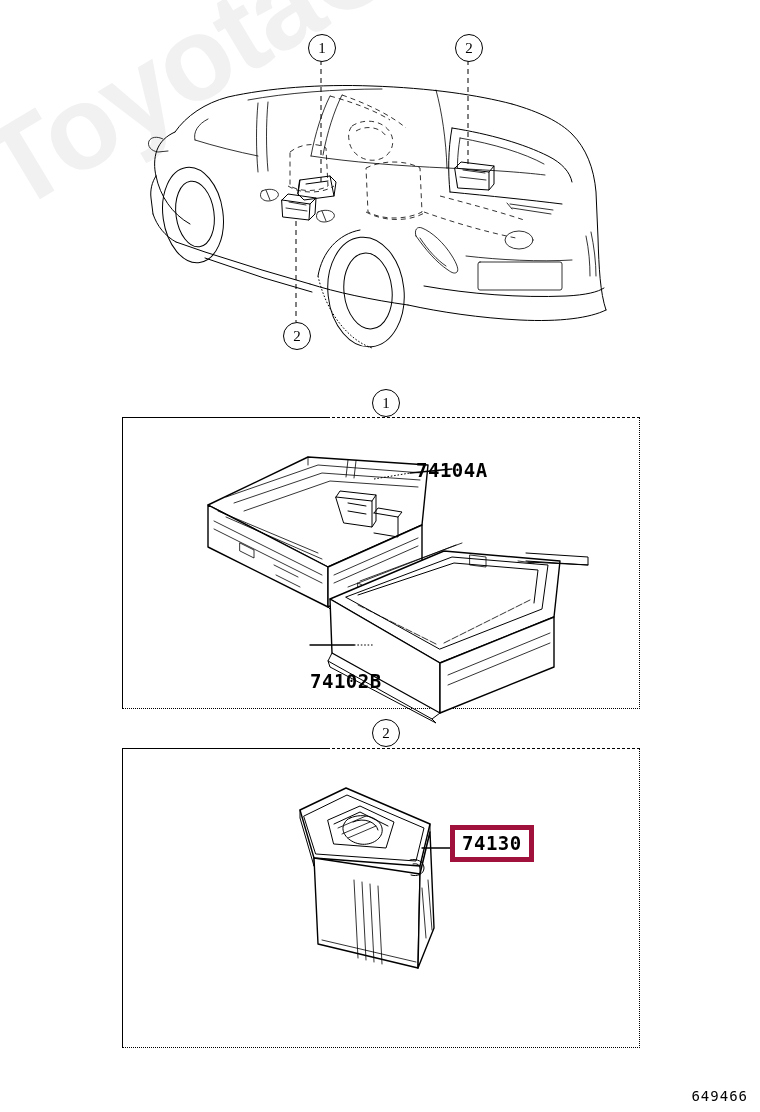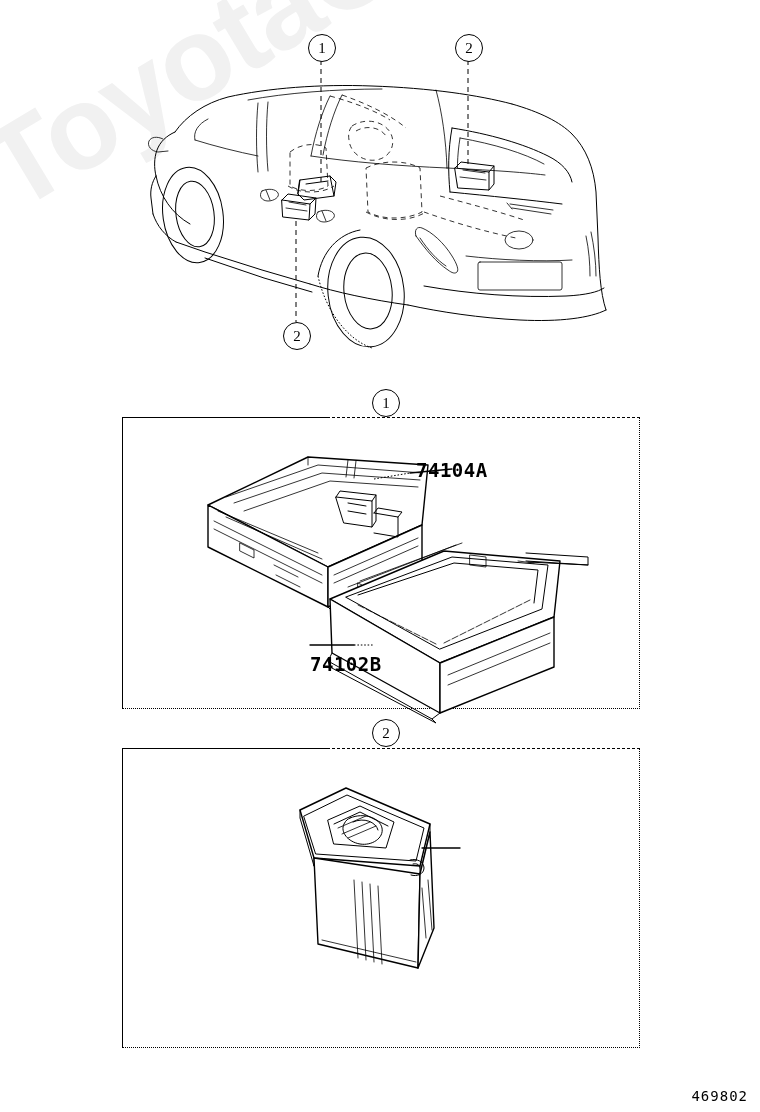--- a/index.html
+++ b/index.html
@@ -378,21 +378,21 @@
 
       <g>
         <path class="ln-th" d="M188,228 L232,228"></path>
         <path class="dot" d="M232,228 L252,228"></path>
       </g>
     </svg>
   </div>
 
   <div class="plabel" style="left:416px;top:459px;">74104A</div>
 
-  <div class="plabel" style="left:310px;top:653px;">74102B</div>
+  <div class="plabel" style="left:310px;top:670px;">74102B</div>
 
   <div class="bubble" style="left:372px;top:719px;z-index:7;">
     <span>2</span>
   </div>
 
   <div class="panel" style="left:122px;top:748px;width:518px;height:300px;">
     <div class="edge edge-t"></div>
     <div class="edge edge-t-solid"></div>
     <div class="edge edge-l"></div>
     <div class="edge edge-r"></div>
@@ -451,16 +451,17 @@
           <path d="M200,192 L294,214"></path>
         </g>
       </g>
 
       <g>
         <path class="ln-th" d="M300,100 L338,100"></path>
       </g>
     </svg>
   </div>
 
-
-  <div class="footer-code">469802</div>
+  <div class="plabel hl" style="left: 450px; top: 825px; --hl: #a0123c;">74130</div>
+
+  <div class="footer-code">649466</div>
 
 </div>
 
 </body></html>

